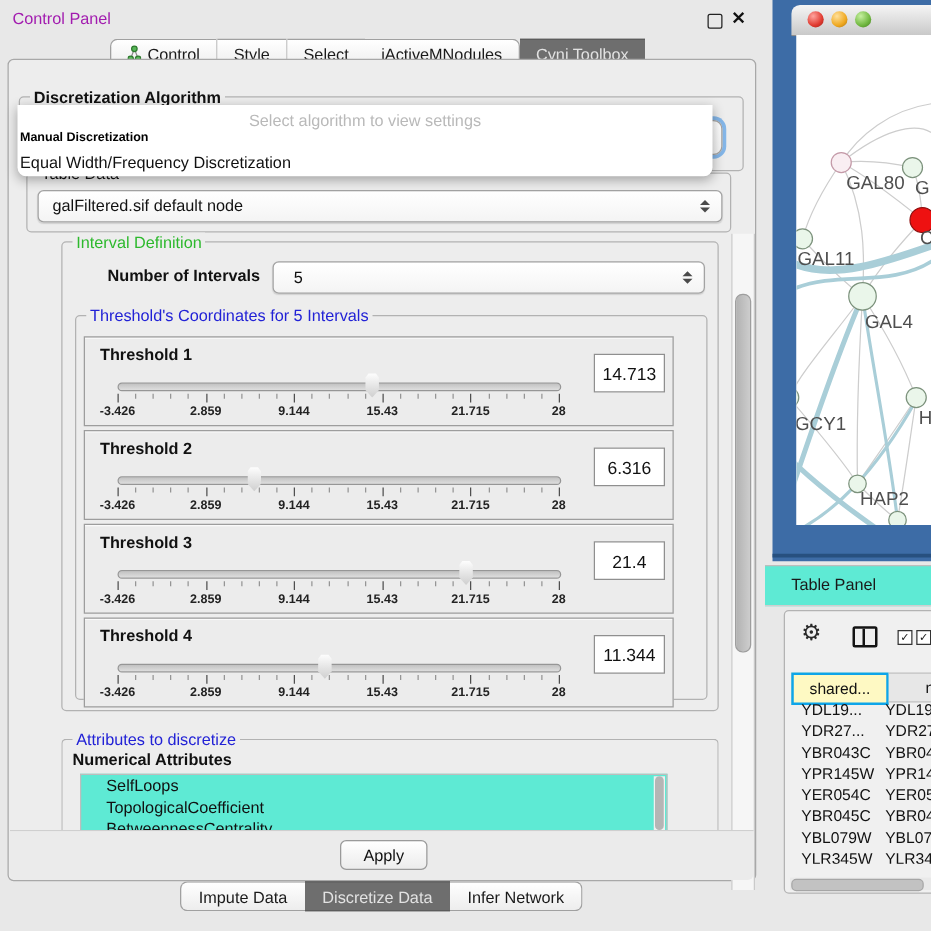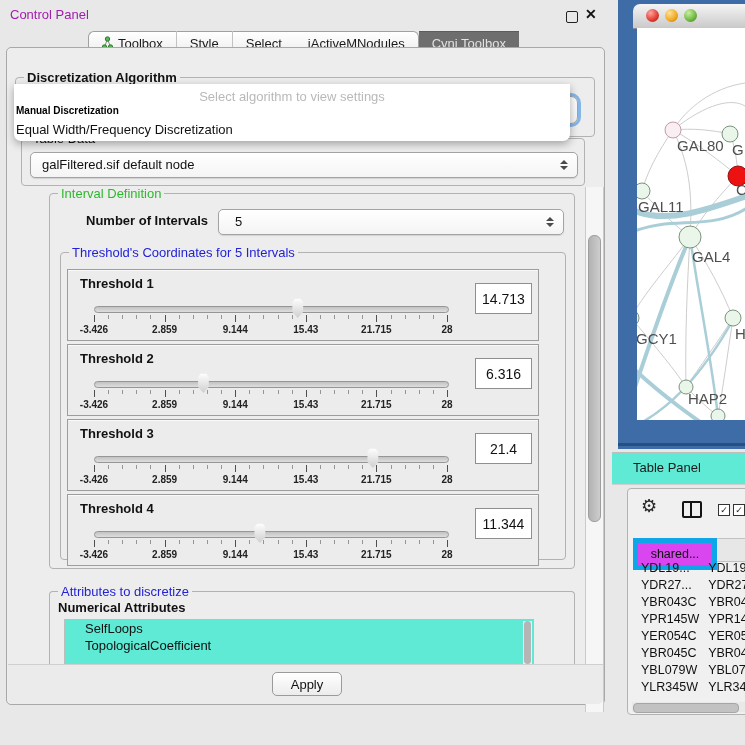--- a/index.html
+++ b/index.html
@@ -80,21 +80,21 @@
   .tp-band{left:612px;top:452px;width:133px;height:31px;background:#5eead4;border-top:1px solid #bdbdbd;border-bottom:1px solid #cfcfcf;}
   .tp-band .t{position:absolute;left:21px;top:7px;font-size:13px;color:#1a1a1a;}
   .tpanel{left:627px;top:488px;width:140px;height:225px;background:#f0f0f0;border:1px solid #b3b3b3;border-radius:4px;}
   .gear{position:absolute;left:13px;top:8px;font-size:18px;color:#2a2a2a;line-height:18px;}
   .splitic{position:absolute;left:54px;top:12px;width:16px;height:13px;border:2px solid #141414;border-radius:2px;}
   .splitic::after{content:"";position:absolute;left:6px;top:0;width:2px;height:13px;background:#141414;}
   .chk{position:absolute;top:15px;width:10px;height:10px;border:1.4px solid #333;background:#fff;font-size:9px;
        line-height:10px;text-align:center;color:#222;}
   .th-row{position:absolute;left:5px;top:49px;height:22px;display:flex;}
   .th-cell{height:22px;display:flex;align-items:center;justify-content:center;font-size:12.5px;color:#111;}
-  .th-cell.sel{width:74px;background:#d946ef;border:5px solid #0ea5e9;}
+  .th-cell.sel{width:74px;background:#fef9c3;border:2px solid #0ea5e9;}
   .th-cell.plain{width:90px;background:#e7e7e7;border:1px solid #c2c2c2;border-left:none;}
   .tbody{position:absolute;left:5px;top:72px;width:140px;height:130px;overflow:hidden;}
   .trow{height:17px;display:flex;font-size:12.5px;color:#111;}
   .tcell1{width:74px;padding-left:8px;box-sizing:border-box;white-space:nowrap;}
   .tcell2{width:70px;padding-left:6px;white-space:nowrap;}
   .hscroll{position:absolute;left:4px;top:213px;width:132px;height:10px;background:#e9e9e9;}
   .hthumb{position:absolute;left:1px;top:1px;width:104px;height:8px;background:#c2c2c2;border:1px solid #a6a6a6;border-radius:4px;}
   .boldlbl{font-weight:bold;font-size:13px;color:#111;}
 </style>
 </head>
@@ -108,21 +108,21 @@
 
   <div class="abs tabrow">
     <div class="tabseg first">
       <svg width="11" height="14" viewBox="0 0 11 14">
         <line x1="5.5" y1="3" x2="2.5" y2="11" stroke="#8a8a8a" stroke-width="1"></line>
         <line x1="5.5" y1="3" x2="8.5" y2="11" stroke="#8a8a8a" stroke-width="1"></line>
         <circle cx="5.5" cy="3" r="2.2" fill="#57b557" stroke="#2e7a2e"></circle>
         <circle cx="2.5" cy="11" r="2.2" fill="#57b557" stroke="#2e7a2e"></circle>
         <circle cx="8.5" cy="11" r="2.2" fill="#57b557" stroke="#2e7a2e"></circle>
       </svg>
-      <span>Toolbox</span>
+      <span>Control</span>
     </div>
     <div class="tabsep"></div>
     <div class="tabseg">
         <span>Style</span>
       </div>
     <div class="tabsep"></div>
     <div class="tabseg">
         <span>Select</span>
       </div>
     <div class="tabseg last">
@@ -326,20 +326,21 @@
       </div>
     </div>
 
     <div class="fieldset" style="left:42px;top:543px;width:524px;height:78px;border-bottom:none;border-radius:4px 4px 0 0;">
       <span class="legend blue">Attributes to discretize</span>
       <span class="abs boldlbl" style="left:8px;top:8px;">Numerical Attributes</span>
       <div class="abs attrlist">
         <div id="attr-items">
             <div class="item">SelfLoops</div>
             <div class="item">TopologicalCoefficient</div>
+            <div class="item">BetweennessCentrality</div>
           </div>
         <div class="list-scroll">
             <div class="list-thumb"></div>
           </div>
       </div>
     </div>
 
     <div class="abs vscroll">
       <div class="vthumb"></div>
     </div>
@@ -348,20 +349,31 @@
       <div class="btn" style="left:264px;top:7px;width:68px;height:22px;">Apply</div>
     </div>
   </div>
 
   <div class="abs popup">
     <div class="hint">Select algorithm to view settings</div>
     <div class="opt1">Manual Discretization</div>
     <div class="opt2">Equal Width/Frequency Discretization</div>
   </div>
 
+  <div class="abs btabs">
+    <div class="tabseg first" style="padding:0 14px;">
+        <span>Impute Data</span>
+      </div>
+    <div class="tabseg active" style="padding:0 14px;">
+        <span>Discretize Data</span>
+      </div>
+    <div class="tabseg last" style="padding:0 14px;">
+        <span>Infer Network</span>
+      </div>
+  </div>
 
   <div class="abs netframe">
     <div class="nettitle">
       <div class="light red" style="left:13px;"></div>
       <div class="light yellow" style="left:32px;"></div>
       <div class="light green" style="left:51px;"></div>
     </div>
     <div class="canvas">
       <svg id="netsvg" width="108" height="392" viewBox="0 0 108 392">
           <path d="M36,102 C55,140 55,175 53,209" fill="none" stroke="#cdcdcd" stroke-width="1"></path>

